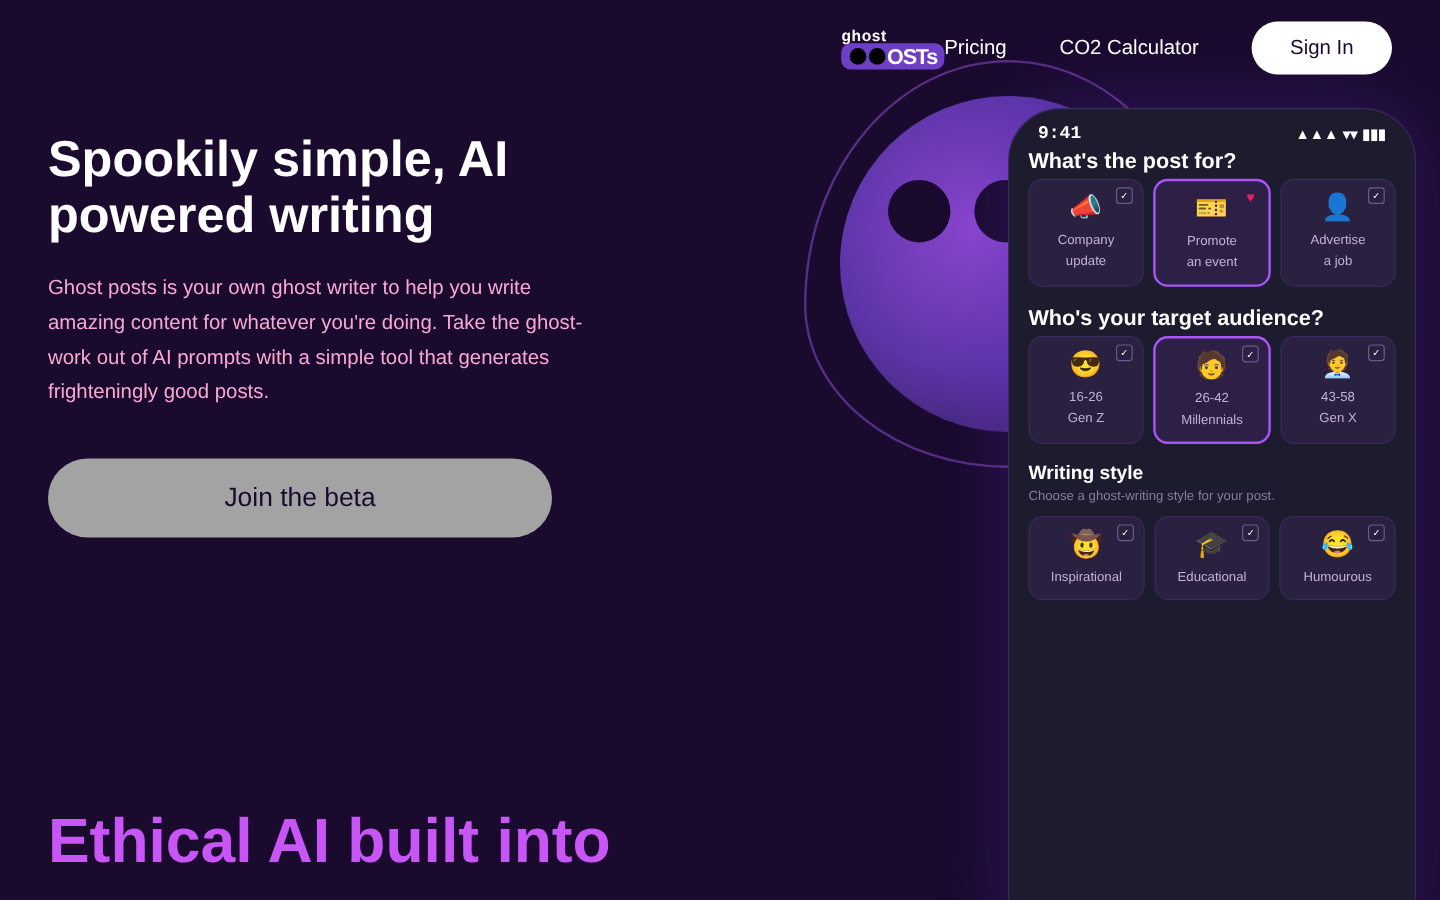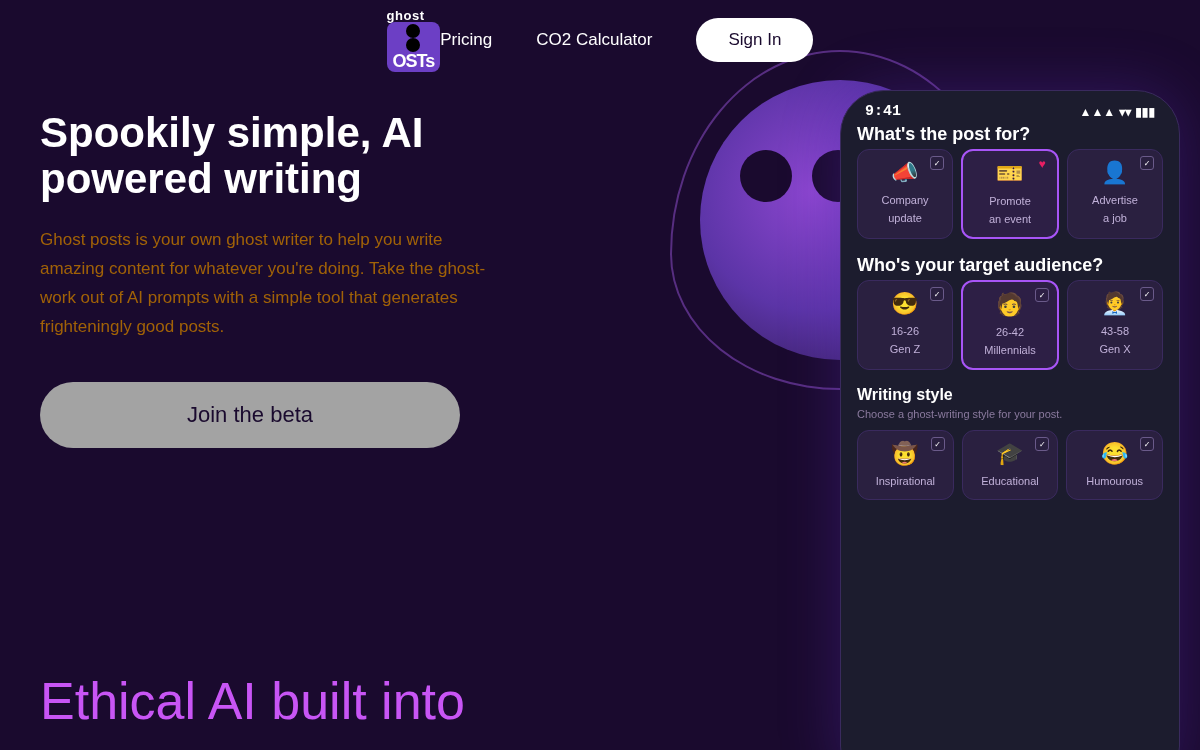--- a/index.html
+++ b/index.html
@@ -9,21 +9,21 @@
       overflow: hidden;
       background: #1a0a2e;
       font-family: -apple-system, BlinkMacSystemFont, 'Segoe UI', sans-serif;
       color: white;
     }
 
     
     nav {
       display: flex;
       align-items: center;
-      justify-content: center;
+      justify-content: flex-end;
       padding: 0 40px;
       height: 80px;
       position: relative;
       z-index: 10;
     }
     .logo {
       display: flex;
       align-items: center;
       gap: 4px;
     }
@@ -33,21 +33,20 @@
       color: white;
       letter-spacing: 0.5px;
     }
     .logo-posts-wrapper {
       background: #6c3fc5;
       border-radius: 8px;
       padding: 2px 6px;
       display: inline-flex;
       align-items: center;
       gap: 0;
-      flex-direction: column;
     }
     .logo-eye {
       width: 14px;
       height: 14px;
       background: black;
       border-radius: 50%;
       display: inline-block;
       margin: 0 1px;
     }
     .nav-links {
@@ -86,40 +85,40 @@
     }
     .hero-title {
       font-size: 42px;
       font-weight: 800;
       line-height: 1.1;
       color: white;
       margin-bottom: 24px;
     }
     .hero-desc {
       font-size: 17px;
-      color: #a16207;
+      color: #f9a8d4;
       line-height: 1.7;
       max-width: 460px;
       margin-bottom: 40px;
     }
     .join-beta-btn {
       background: #a3a3a3;
       color: #1a0a2e;
       border: none;
       border-radius: 50px;
       padding: 20px 0;
       width: 420px;
       font-size: 22px;
       font-weight: 500;
       cursor: pointer;
       display: block;
     }
     .ethical-title {
       font-size: 52px;
-      font-weight: 400;
+      font-weight: 700;
       color: #c855f5;
       line-height: 1.1;
     }
 
     
     .phone-container {
       position: absolute;
       right: 20px;
       top: -20px;
       width: 420px;

